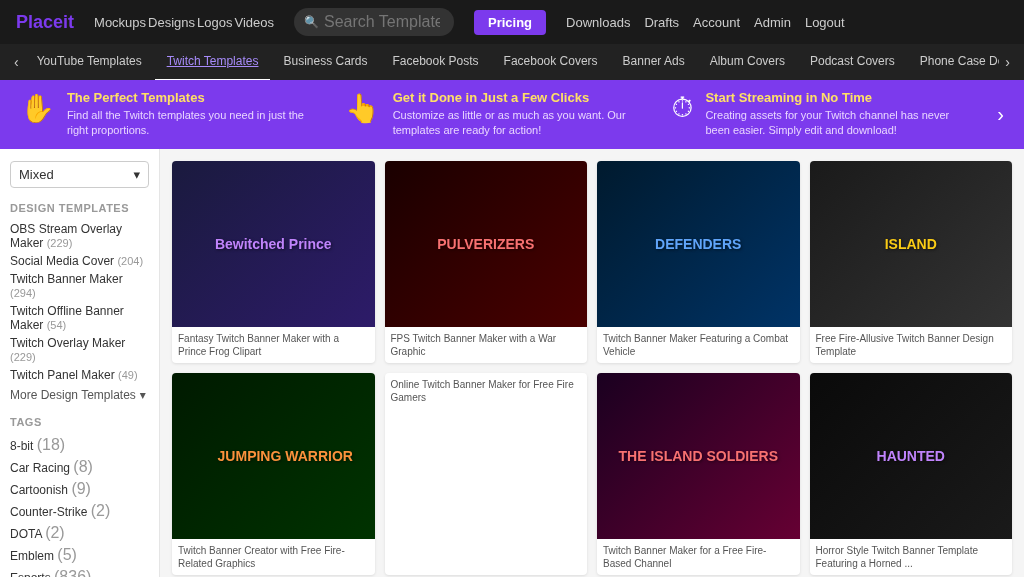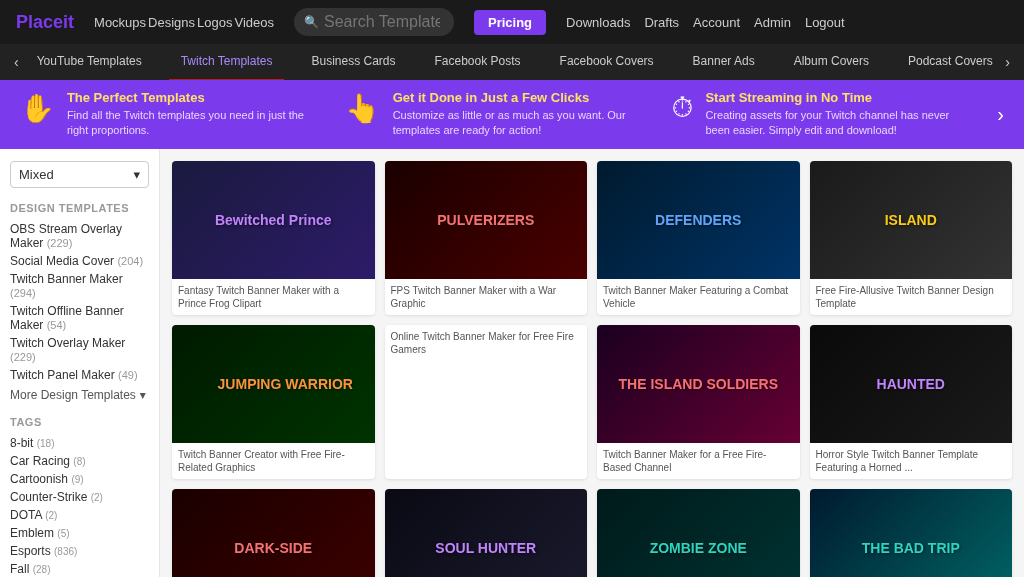--- a/index.html
+++ b/index.html
@@ -14,23 +14,23 @@
     .search-wrap { position: relative; display: flex; align-items: center; }
     .search-wrap .s-icon { position: absolute; left: 10px; color: #999; font-size: 12px; }
     .search-input { background: #333; border: none; border-radius: 20px; padding: 5px 14px 5px 30px; color: #ccc; font-size: 16px; width: 160px; outline: none; }
     .pricing-btn { background: #7c3aed; color: #fff; border: none; border-radius: 4px; padding: 5px 14px; font-size: 13px; cursor: pointer; font-weight: bold; }
     .nav-right { display: flex; gap: 14px; align-items: center; }
     .nav-right a { color: #ccc; text-decoration: none; font-size: 13px; }
 
     
     .sec-nav { background: #222; display: flex; align-items: center; height: 36px; padding: 0 8px; overflow: hidden; }
     .sec-nav .arrow { color: #ccc; cursor: pointer; padding: 0 6px; font-size: 14px; }
-    .sec-nav-items { display: flex; gap: 15px; overflow: hidden; flex: 1; }
+    .sec-nav-items { display: flex; gap: 1px; overflow: hidden; flex: 1; }
     .sec-nav-item { color: #ccc; font-size: 12px; padding: 0 12px; white-space: nowrap; cursor: pointer; line-height: 36px; }
-    .sec-nav-item.active { color: #a78bfa; border-bottom: 2px solid #b91c1c; }
+    .sec-nav-item.active { color: #a78bfa; border-bottom: 2px solid #ffffff; text-decoration: underline; }
 
     
     .promo-banner { background: #7c3aed; display: flex; align-items: center; padding: 10px 20px; gap: 40px; }
     .promo-item { display: flex; align-items: flex-start; gap: 12px; flex: 1; }
     .promo-icon { font-size: 28px; color: #fff; flex-shrink: 0; padding-top: 2px; }
     .promo-text h4 { color: #ffe066; font-size: 13px; font-weight: bold; margin-bottom: 3px; }
     .promo-text p { color: #e9d5ff; font-size: 11px; line-height: 1.4; }
     .promo-arrow { color: #fff; font-size: 20px; cursor: pointer; align-self: center; }
 
     
@@ -38,28 +38,28 @@
 
     
     .sidebar { width: 160px; flex-shrink: 0; background: #fff; padding: 12px 10px; border-right: 1px solid #e5e5e5; min-height: calc(577px - 44px - 36px - 80px); }
     .sidebar-dropdown { width: 100%; border: 1px solid #ccc; border-radius: 4px; padding: 5px 8px; font-size: 13px; background: #fff; cursor: pointer; display: flex; justify-content: space-between; align-items: center; margin-bottom: 14px; }
     .sidebar-section-title { font-size: 11px; color: #999; text-transform: uppercase; letter-spacing: 0.5px; margin-bottom: 6px; font-weight: bold; }
     .sidebar-link { font-size: 12px; color: #333; display: block; padding: 2px 0; cursor: pointer; text-decoration: none; }
     .sidebar-link .count { color: #999; font-size: 11px; }
     .sidebar-section { margin-bottom: 14px; }
     .sidebar-tags-title { font-size: 11px; color: #999; text-transform: uppercase; letter-spacing: 0.5px; margin: 10px 0 6px; font-weight: bold; }
     .tag-link { font-size: 12px; color: #333; display: block; padding: 2px 0; cursor: pointer; }
-    .tag-link .count { color: #999; font-size: 10px; margin-top: 24px; }
+    .tag-link .count { color: #999; font-size: 16px; margin-top: 24px; }
     .more-templates { font-size: 12px; color: #555; display: flex; align-items: center; gap: 4px; cursor: pointer; margin-top: 4px; }
 
     
     .content { flex: 1; padding: 12px; overflow-y: auto; }
     .grid { display: grid; grid-template-columns: repeat(4, 1fr); gap: 10px; }
     .card { background: #fff; border-radius: 4px; overflow: hidden; cursor: pointer; box-shadow: 0 1px 3px rgba(0,0,0,0.1); }
-    .card-img { width: 100%; aspect-ratio: 4/1.5; object-fit: cover; display: block; background: #222; position: relative; overflow: hidden; height: 118px; }
+    .card-img { width: 100%; aspect-ratio: 4/1.5; object-fit: cover; display: block; background: #222; position: relative; overflow: hidden; height: 166px; }
     .card-label { font-size: 10px; color: #555; padding: 5px 6px; line-height: 1.3; }
 
     
     .tmpl-1 { background: linear-gradient(135deg, #1a1a3e 0%, #2d1b69 100%); }
     .tmpl-2 { background: linear-gradient(135deg, #1a0000 0%, #4a0000 100%); }
     .tmpl-3 { background: linear-gradient(135deg, #001a2e 0%, #003366 100%); }
     .tmpl-4 { background: linear-gradient(135deg, #1a1a1a 0%, #333 100%); }
     .tmpl-5 { background: linear-gradient(135deg, #001a00 0%, #003300 100%); }
     .tmpl-6 { background: linear-gradient(135deg, #4a1a00 0%, #cc3300 100%); }
     .tmpl-7 { background: linear-gradient(135deg, #1a0020 0%, #660033 100%); }

